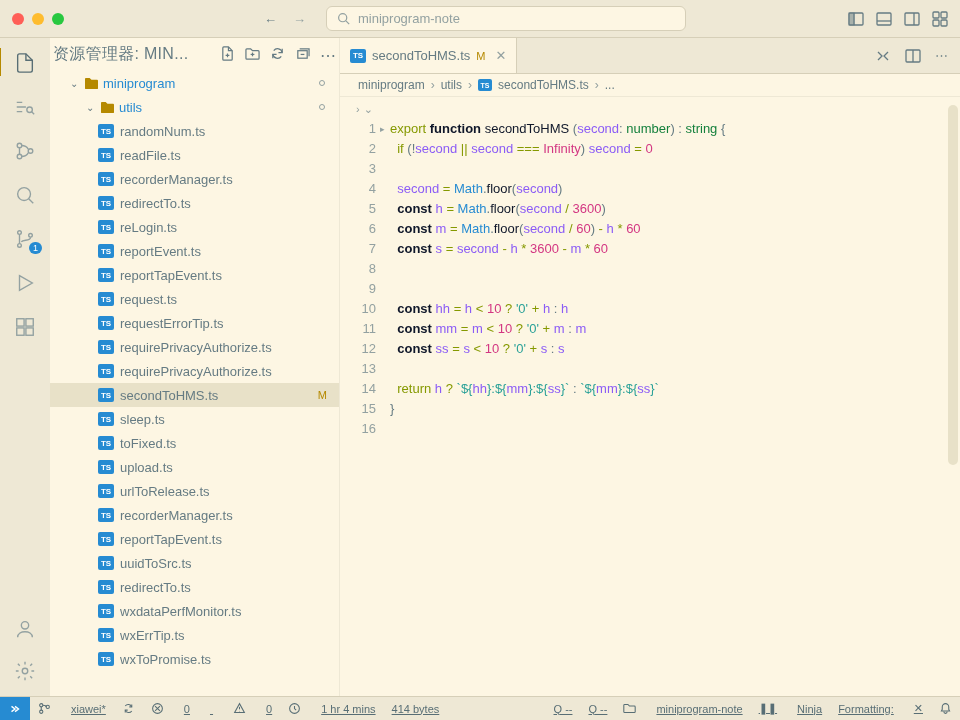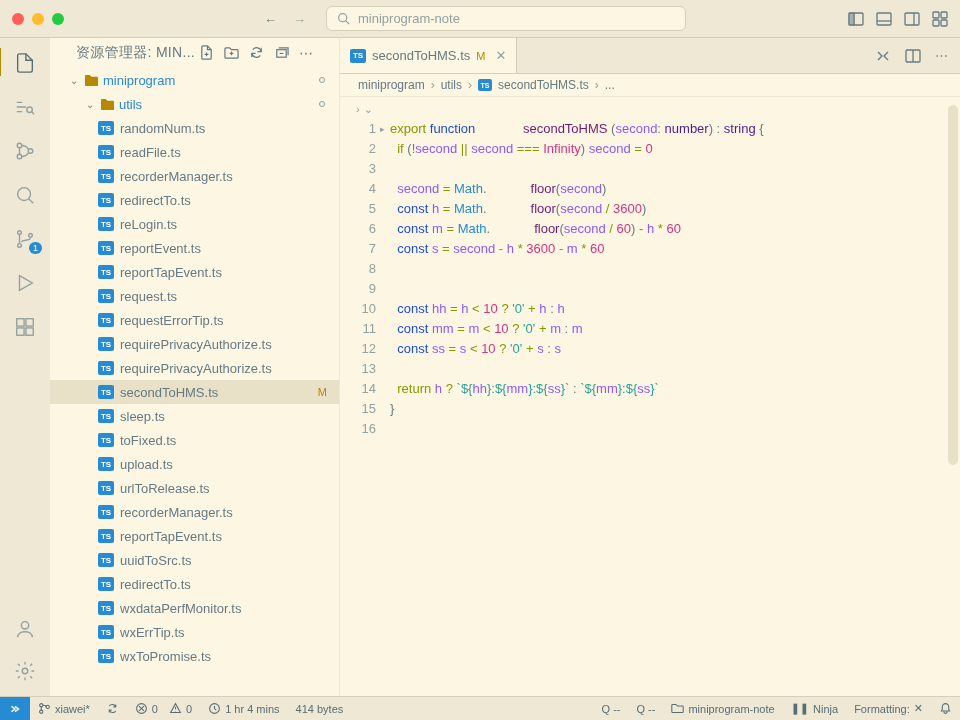--- a/index.html
+++ b/index.html
@@ -19,21 +19,21 @@
 .main { display: flex; height: calc(100% - 38px - 24px); }
 
 .activitybar { width: 50px; background: #eee8d5; display: flex; flex-direction: column; align-items: center; padding-top: 14px; gap: 22px; position: relative; }
 .activitybar .ab-item { color: #93a1a1; position: relative; cursor: pointer; }
 .activitybar .ab-item.active { color: #586e75; }
 .activitybar .ab-item.active::before { content: ''; position: absolute; left: -15px; top: -4px; width: 2px; height: 28px; background: #b58900; }
 .activitybar .bottom { margin-top: auto; margin-bottom: 14px; display: flex; flex-direction: column; gap: 20px; align-items: center; }
 .badge { position: absolute; bottom: -4px; right: -6px; background: #268bd2; color: white; border-radius: 8px; font-size: 9px; padding: 1px 4px; }
 
 .sidebar { width: 290px; background: #fdf6e3; border-right: 1px solid #eee8d5; display: flex; flex-direction: column; }
-.sidebar-header { display: flex; align-items: center; padding: 6px 26px; font-size: 14px; color: #657b83; }
+.sidebar-header { display: flex; align-items: flex-end; padding: 6px 3px; font-size: 16px; color: #657b83; }
 .sidebar-header .title { flex: 1; letter-spacing: 0.3px; }
 .sidebar-header .actions { display: flex; gap: 10px; color: #657b83; }
 .tree { flex: 1; overflow-y: auto; }
 .tree-row { display: flex; align-items: center; height: 24px; padding-left: 8px; cursor: pointer; white-space: nowrap; }
 .tree-row.selected { background: #e8e1c8; }
 .tree-row .chev { width: 14px; color: #657b83; font-size: 10px; }
 .tree-row .folder-icon { color: #b58900; margin-right: 4px; }
 .tree-row .ts-icon { background: #268bd2; color: white; font-size: 8px; font-weight: bold; width: 16px; height: 14px; display: inline-flex; align-items: center; justify-content: center; border-radius: 2px; margin-right: 6px; }
 .tree-row .label { color: #657b83; }
 .tree-row.folder .label { color: #268bd2; font-weight: 500; }
@@ -54,33 +54,33 @@
 .breadcrumbs { display: flex; align-items: center; gap: 6px; padding: 4px 18px; font-size: 12px; color: #657b83; border-bottom: 1px solid #eee8d5; }
 .breadcrumbs .sep { color: #93a1a1; }
 .breadcrumbs .ts-icon-bc { background: #268bd2; color: white; font-size: 7px; font-weight: bold; width: 14px; height: 12px; display: inline-flex; align-items: center; justify-content: center; border-radius: 2px; }
 
 .editor { flex: 1; display: flex; font-family: "SF Mono", Menlo, Consolas, monospace; font-size: 13px; line-height: 20px; overflow: hidden; position: relative; }
 .editor-top-icons { position: absolute; top: 2px; left: 16px; color: #93a1a1; font-size: 11px; display: flex; gap: 4px; }
 .gutter { width: 50px; text-align: right; padding-right: 14px; padding-top: 22px; color: #93a1a1; user-select: none; }
 .code { flex: 1; padding-top: 22px; white-space: pre; position: relative; }
 .collapse-ind { position: absolute; left: -10px; top: 22px; color: #93a1a1; font-size: 9px; }
 .kw { color: #859900; }
-.kw2 { color: #1d4ed8; }
-.fn { color: #701a75; margin-left: 44px; }
-.type { color: #4c1d95; }
+.kw2 { color: #0f172a; font-weight: bold; }
+.fn { color: #0f172a; }
+.type { color: #15803d; }
 .num { color: #d33682; text-align: center; }
 .str { color: #2aa198; }
 .op { color: #859900; }
 .ident { color: #8b5cf6; }
 .builtin { color: #268bd2; }
 .scrollbar-v { position: absolute; right: 2px; top: 8px; width: 10px; height: 360px; background: #e8e1c8; border-radius: 5px; }
 
 .statusbar { height: 24px; background: #eee8d5; border-top: 1px solid #d6cfb8; display: flex; align-items: center; font-size: 11px; color: #586e75; }
 .statusbar .sb-remote { background: #268bd2; color: white; height: 100%; display: flex; align-items: center; padding: 0 8px; }
-.statusbar .sb-item { padding: 0 8px; display: flex; align-items: center; gap: 4px; cursor: pointer; }
+.statusbar .sb-item { padding: 0 8px; display: flex; align-items: center; gap: 20px; cursor: pointer; text-decoration: underline; }
 .statusbar .right { margin-left: auto; display: flex; }
 
 svg { display: block; }
 </style>
 </head>
 <body>
 
 <div class="titlebar">
   <div class="traffic-lights">
     <div class="traffic-light tl-close"></div>

